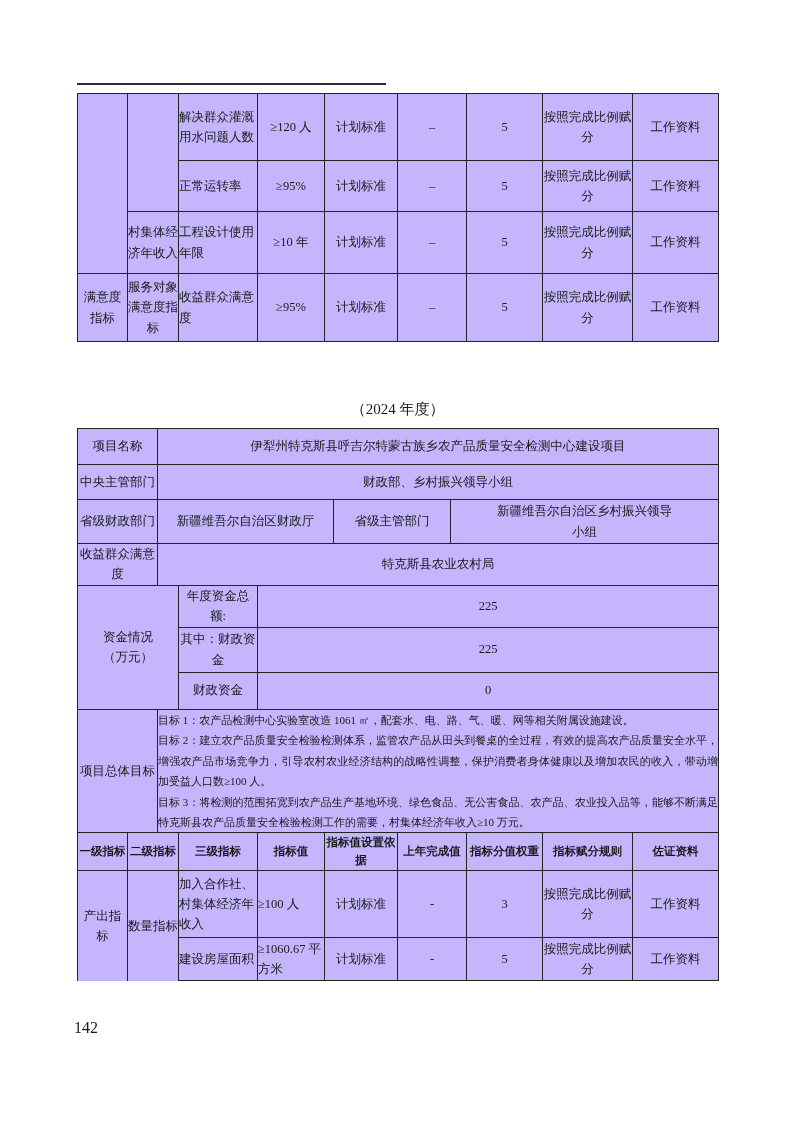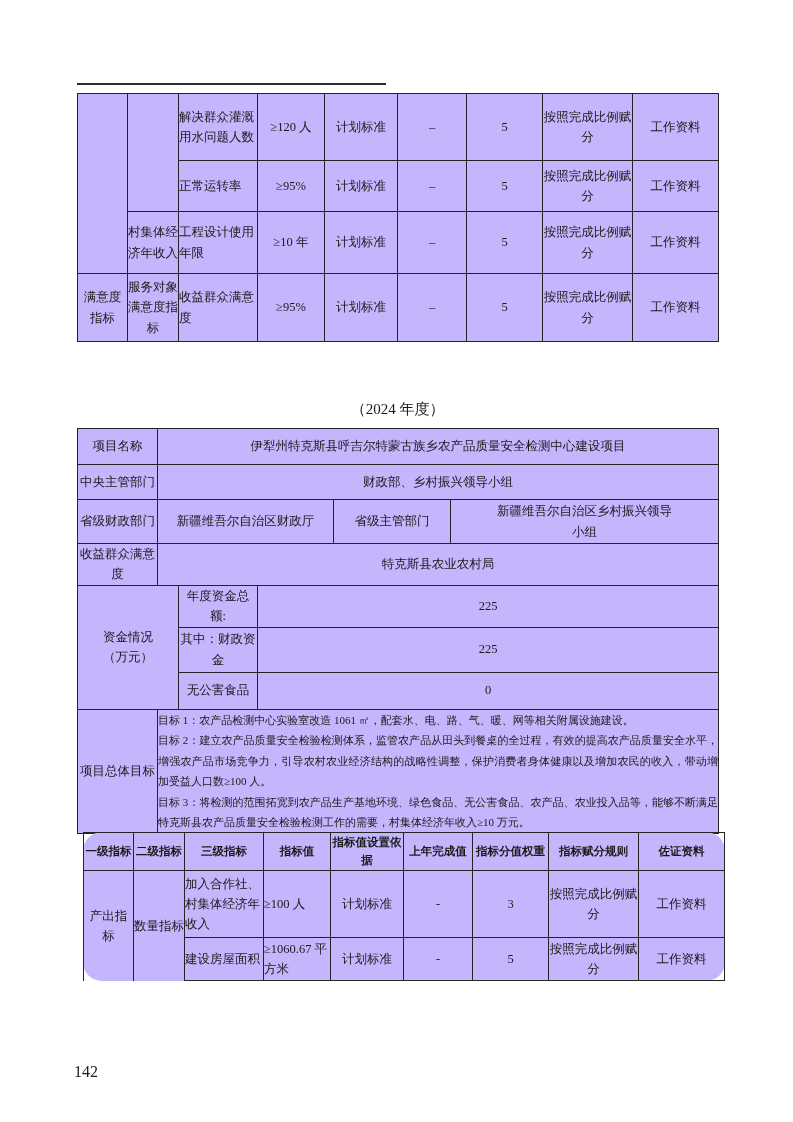--- a/index.html
+++ b/index.html
@@ -9,31 +9,31 @@
   table.grid td,table.grid th{border:1.5px solid #242424;vertical-align:middle;
         font-size:12.5px;line-height:1.62;overflow:hidden;font-weight:400;padding:0;}
   table.grid th{font-weight:700;font-size:11.5px;text-align:center;line-height:1.5;}
   .c{text-align:center;}
   .l{text-align:left;padding:2px 3px 2px 6px;}
   .b{font-weight:700;}
   .pre{white-space:pre-line;}
   .nb{border-bottom:none !important;}
   .tbl-top{left:77px;top:93px;width:641px;}
   .tbl-form{left:77px;top:428px;width:641px;}
-  .tbl-bottom{left:83px;top:832px;width:641px;border-radius:19px;}
+  .tbl-bottom{left:77px;top:832px;width:641px;}
   .stub-line{position:absolute;left:77px;top:83px;width:309px;height:2px;background:#2c2c2c;}
   .doc-title{position:absolute;left:77px;top:366px;width:641px;text-align:center;
         font-size:20px;font-weight:700;letter-spacing:1px;
         font-family:"Liberation Sans","DejaVu Sans",sans-serif;}
   .doc-subtitle{position:absolute;left:77px;top:400px;width:641px;text-align:center;
         font-size:15px;font-weight:400;}
   .funds-label{line-height:27px;}
   .goal-cell{vertical-align:middle;padding:4px 8px;}
   .goal-line{text-align:justify;font-size:11px;line-height:20.5px;}
-  .page-number{position:absolute;left:74px;top:1019px;font-size:16px;margin-top:44px;}
+  .page-number{position:absolute;left:74px;top:1019px;font-size:16px;}
   .value-col{padding:2px 2px 2px 4px;text-align:left;font-family:Liberation Serif, serif;}
 </style>
 </head>
 <body>
 
 <div class="page">
 
   <div class="stub-line"></div>
 
   <table class="grid tbl-top">
@@ -128,21 +128,21 @@
         <td colspan="2" rowspan="3" class="c b pre funds-label">资金情况
 （万元）</td>
         <td class="c b">年度资金总额:</td>
         <td colspan="3" class="c">225</td>
       </tr>
       <tr style="height:45px">
         <td class="c b">其中：财政资金</td>
         <td colspan="3" class="c">225</td>
       </tr>
       <tr style="height:37px">
-        <td class="c b">无公害食品</td>
+        <td class="c b">财政资金</td>
         <td colspan="3" class="c">0</td>
       </tr>
       <tr style="height:120px">
         <td class="c b">项目总体目标</td>
         <td colspan="5" class="goal-cell">
           <div class="goal-line">目标 1：农产品检测中心实验室改造 1061 ㎡，配套水、电、路、气、暖、网等相关附属设施建设。</div>
           <div class="goal-line">目标 2：建立农产品质量安全检验检测体系，监管农产品从田头到餐桌的全过程，有效的提高农产品质量安全水平，增强农产品市场竞争力，引导农村农业经济结构的战略性调整，保护消费者身体健康以及增加农民的收入，带动增加受益人口数≥100 人。</div>
           <div class="goal-line">目标 3：将检测的范围拓宽到农产品生产基地环境、绿色食品、无公害食品、农产品、农业投入品等，能够不断满足特克斯县农产品质量安全检验检测工作的需要，村集体经济年收入≥10 万元。</div>
         </td>
       </tr>

